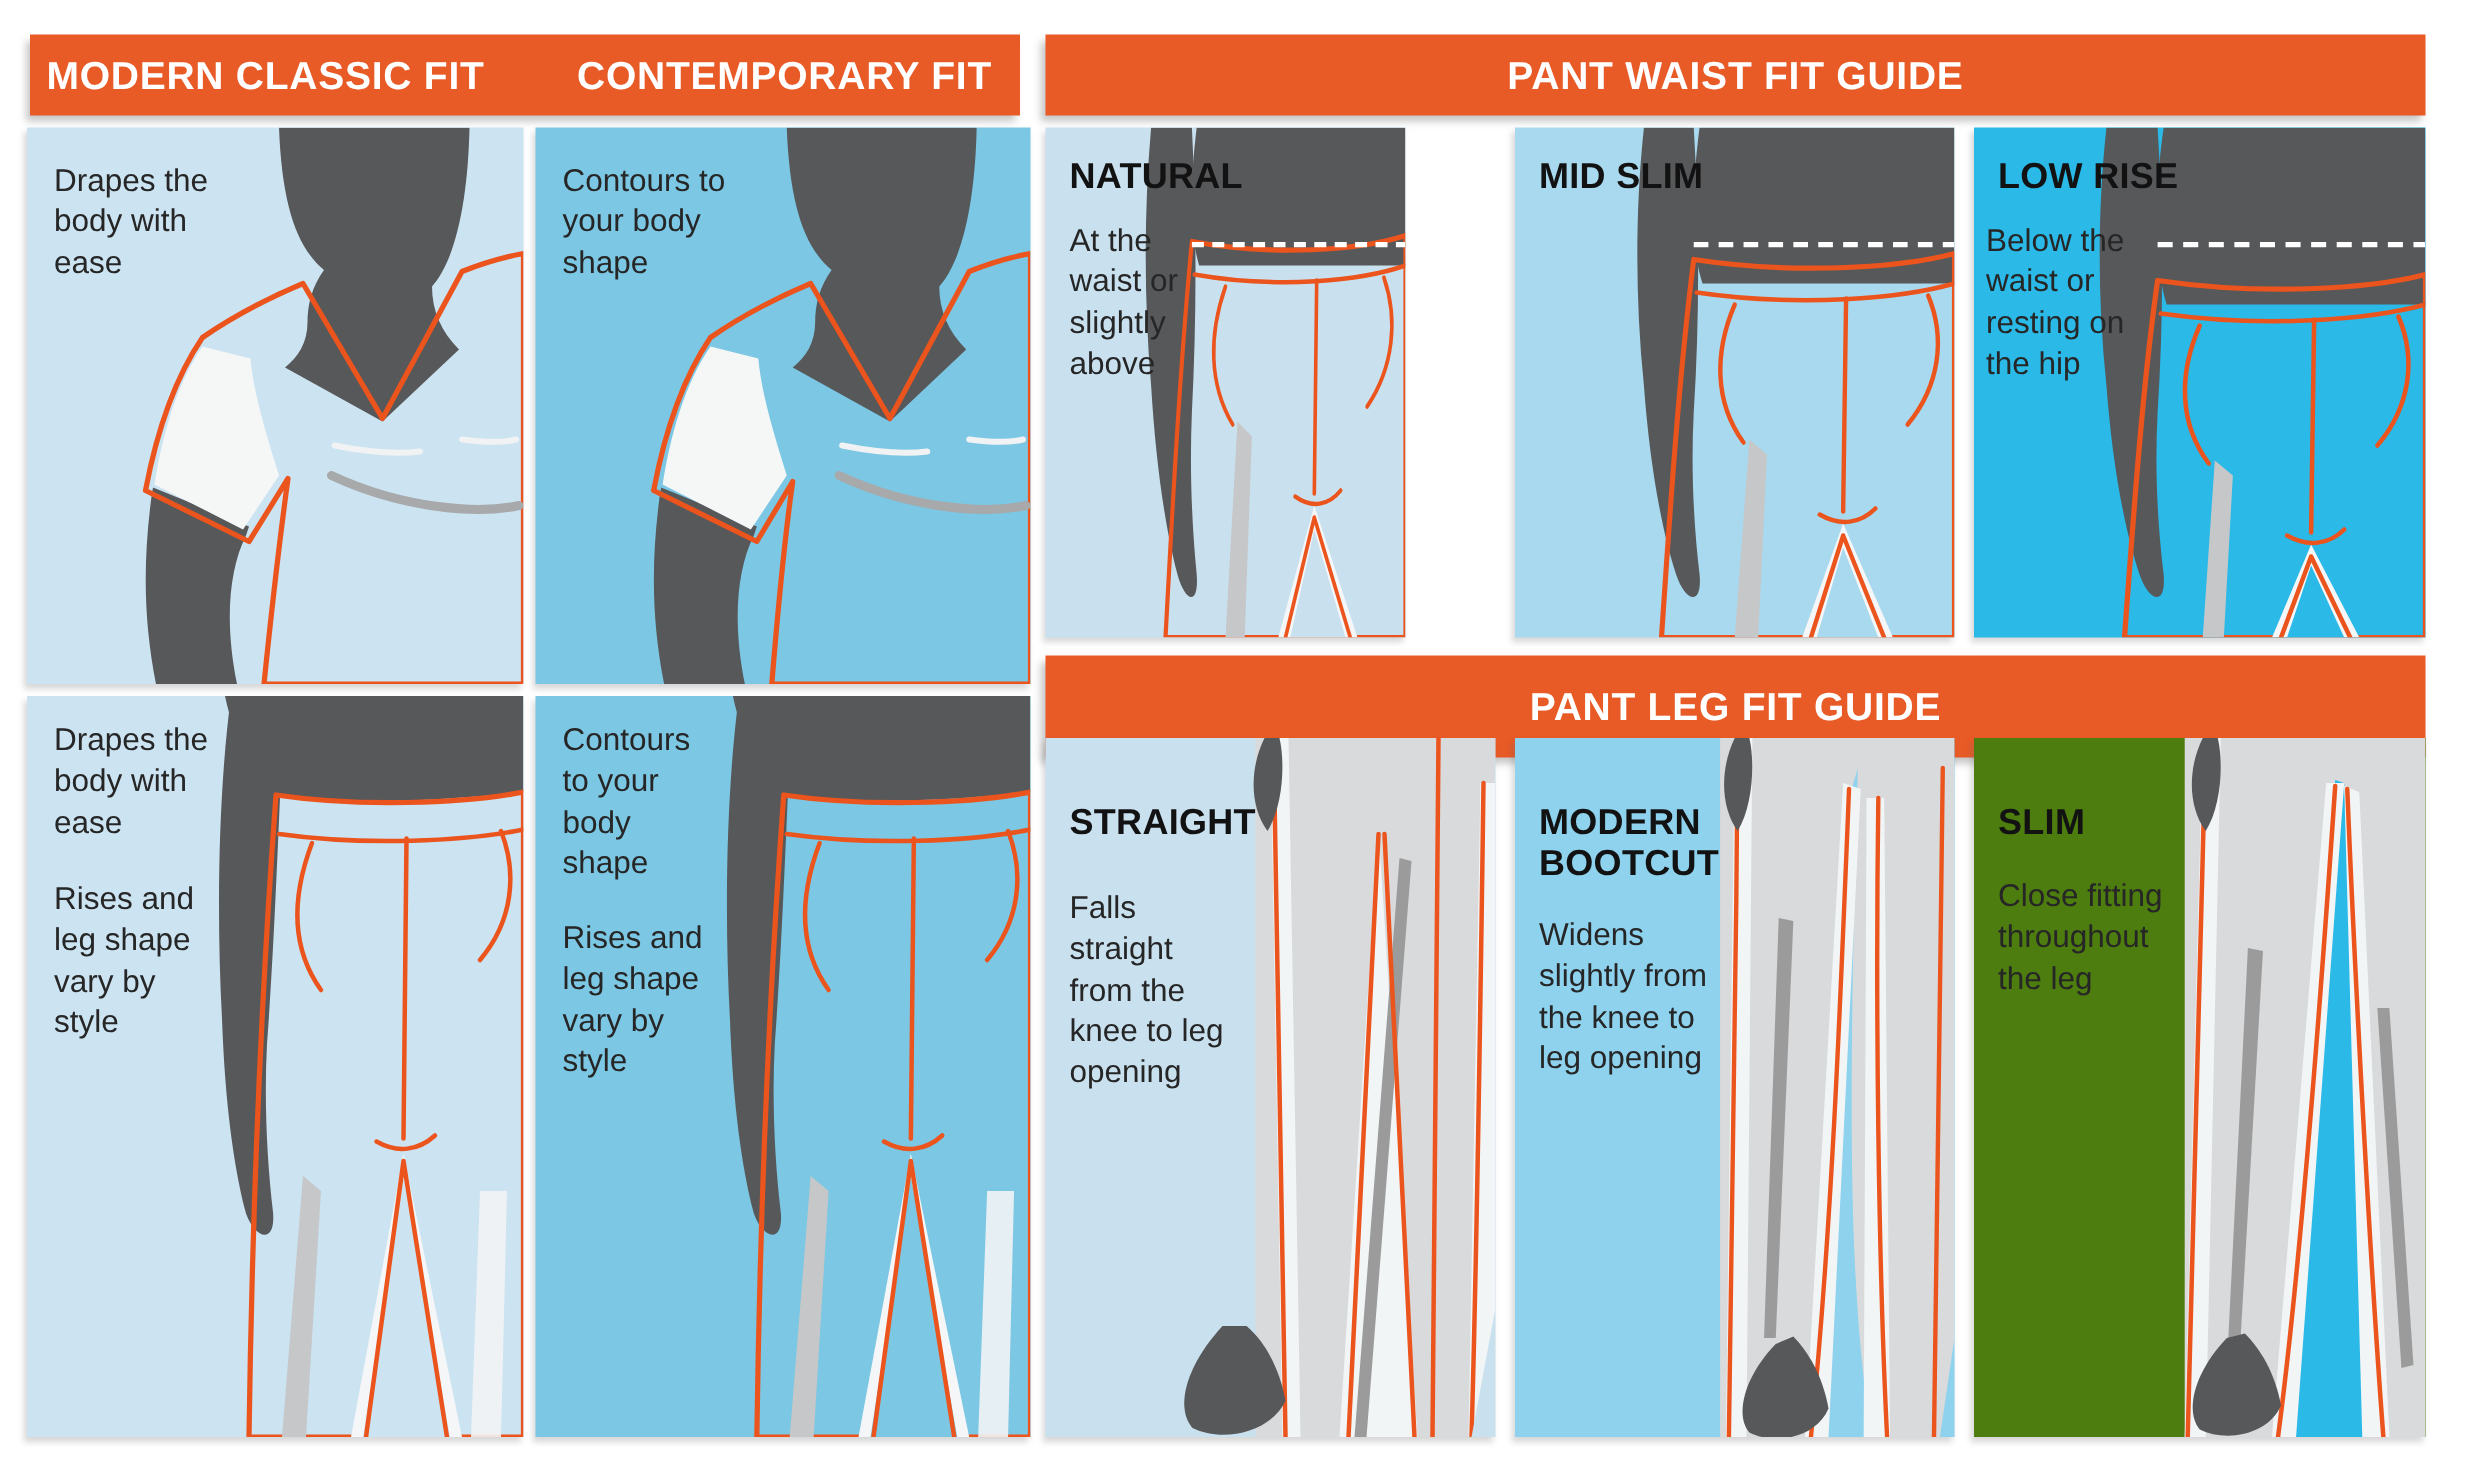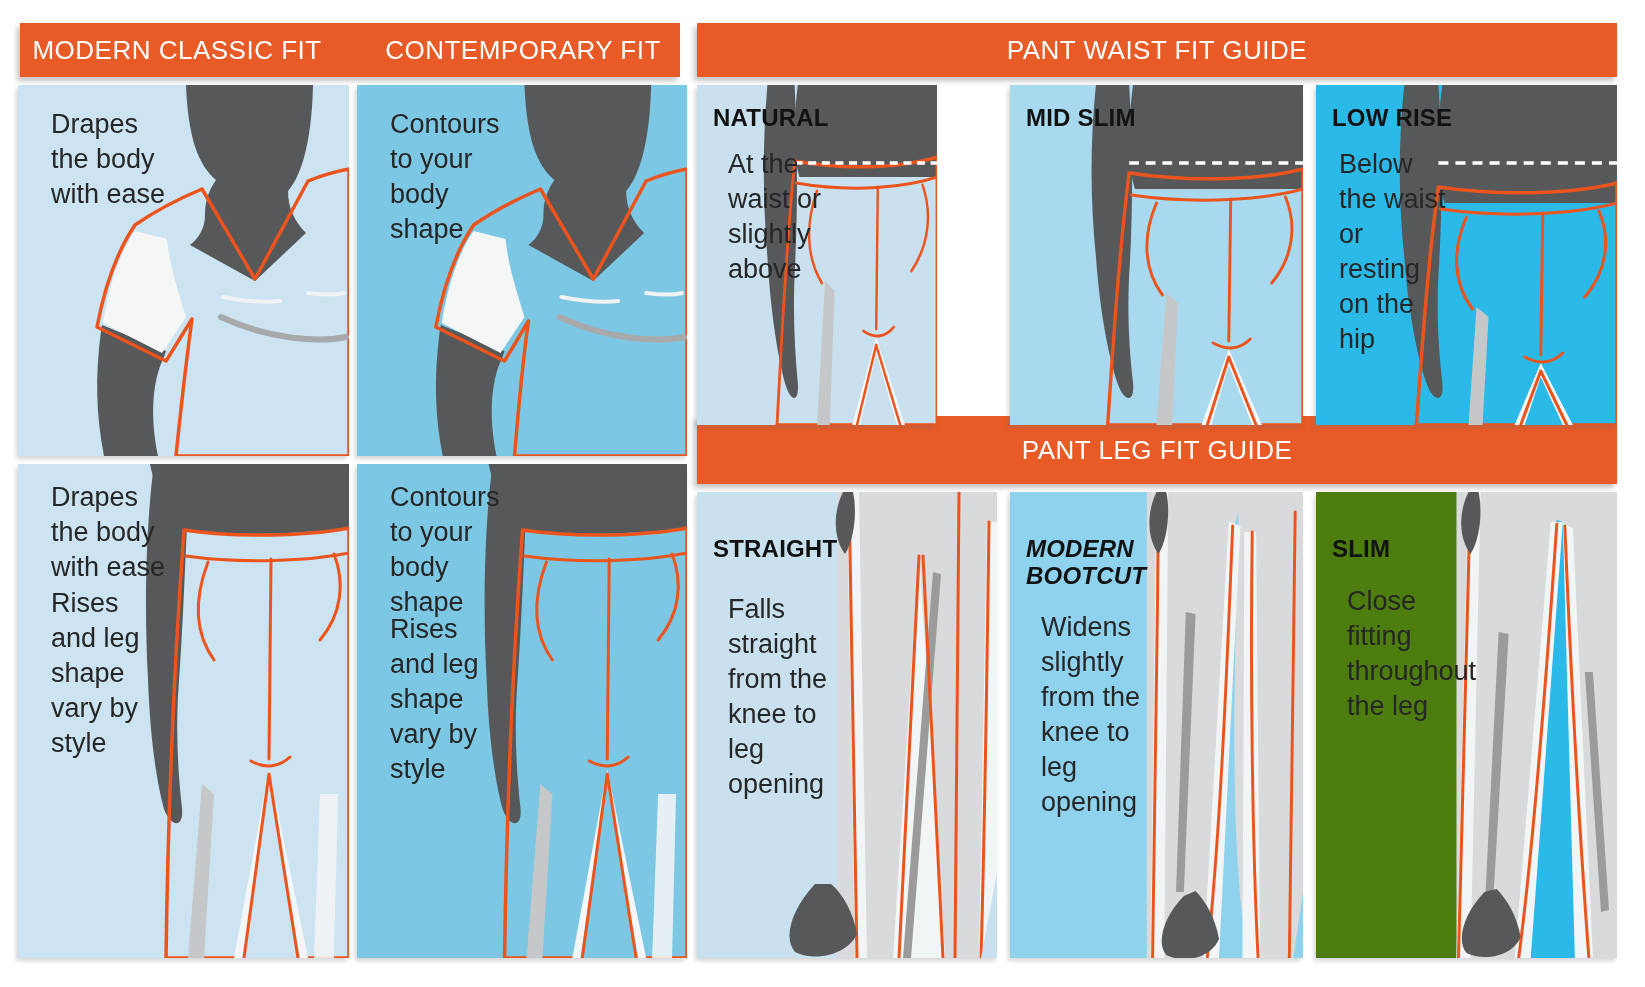--- a/index.html
+++ b/index.html
@@ -1,44 +1,44 @@
 <!DOCTYPE html>
 <html><head>
 <meta charset="utf-8">
 <style>
   html,body{margin:0;padding:0;background:#ffffff;}
   .canvas{position:relative;width:1645px;height:987px;background:#fff;
           font-family:"Liberation Sans",sans-serif;overflow:hidden;}
-  .hdr{position:absolute;background:#E85A26;color:#fff;font-weight:normal;
+  .hdr{position:absolute;background:#E85A26;color:#fff;font-weight:bold;
        font-size:26px;letter-spacing:.5px;display:flex;align-items:center;
        justify-content:center;box-shadow:-3px 4px 5px rgba(90,90,90,.35);gap:32px;}
   .hdr-half{flex:1;text-align:center;}
   .panel{position:absolute;overflow:hidden;box-shadow:-2px 3px 4px rgba(110,110,110,.28);}
   .panel svg{position:absolute;left:0;top:0;width:100%;height:100%;}
-  .cap{position:absolute;color:#262626;font-size:27px;line-height:1.3;z-index:3;margin-left:15px;}
+  .cap{position:absolute;color:#262626;font-size:21px;line-height:1.3;z-index:3;}
   .lbl{position:absolute;color:#121212;font-weight:bold;font-size:24px;line-height:1.12;
        letter-spacing:.2px;z-index:3;}
   .seam{fill:none;stroke:#EB541D;stroke-width:3;stroke-linecap:round;}
   .seamw{fill:none;stroke:#EB541D;stroke-width:3.5;stroke-linejoin:round;}
   .dash{stroke:#ffffff;stroke-width:3.5;stroke-dasharray:10 7;}
 </style>
 </head>
 <body>
 
 <div class="canvas">
 
   <div class="hdr" style="left:20px;top:23px;width:660px;height:54px;">
     <div class="hdr-half">MODERN CLASSIC FIT</div>
     <div class="hdr-half">CONTEMPORARY FIT</div>
   </div>
 
   <div class="hdr" style="left:697px;top:23px;width:920px;height:54px;">
     <div>PANT WAIST FIT GUIDE</div>
   </div>
-  <div class="hdr" style="left:697px;top:416px;width:920px;height:68px;">
+  <div class="hdr" style="left:697px;top:437px;width:920px;height:68px;">
     <div>PANT LEG FIT GUIDE</div>
   </div>
 
   <div class="panel" style="left:18px;top:85px;width:331px;height:371px;background:#CCE3F1;">
     <svg viewBox="0 0 331 371" preserveAspectRatio="none">
       <path fill="#57585A" d="M168 0 C170 52 180 80 198 95 C190 106 187 118 187 130 C187 143 181 153 172 160 L237 196 L288 148 C276 136 270 122 270 106 C286 88 294 48 295 0 Z"></path>
       <path fill="#57585A" d="M83 246 C77 292 78 330 86 371 L140 371 C132 332 134 296 146 272 L148 266 L84 240 Z"></path>
       <path class="seamw" fill="#DCDDDE" d="M117 140 C140 124 165 112 184 104 L237 194 L290 96 C305 90 320 86 331 84 L331 371 L158 371 C163 322 168 278 174 234 L148 276 L79 242 C87 200 100 165 117 140 Z"></path>
       <path fill="#F5F6F6" d="M117 146 C100 170 90 206 85 238 L144 268 L168 232 C158 200 151 176 149 154 Z"></path>
       <path fill="none" stroke="#F1F2F3" stroke-width="4" stroke-linecap="round" d="M205 212 C225 216 245 218 262 216 M290 208 C305 210 318 210 326 208"></path>
@@ -186,21 +186,21 @@
       <path fill="#F2F5F6" d="M240 40 L252 40 L256 466 L238 466 Z"></path>
       <path fill="#9B9B9B" d="M180 120 L170 400 L178 400 L190 122 Z"></path>
       <path class="seam" d="M152 0 C151 160 148 330 146 466"></path>
       <path class="seam" d="M228 34 C222 180 216 330 202 466"></path>
       <path class="seam" d="M248 40 C246 180 248 350 254 466"></path>
       <path class="seam" d="M292 20 C290 170 288 340 286 466"></path>
       <path fill="var(--pb)" d="M300 400 L300 466 L290 466 Z"></path>
       <path fill="#57585A" d="M150 0 C140 20 140 46 152 62 C162 46 164 18 160 0 Z"></path>
       <path fill="#57585A" d="M178 404 C156 426 150 452 160 463 C178 472 206 466 214 447 C210 425 200 409 190 399 Z"></path>
     </svg>
-    <div class="lbl" style="left:16px;top:44px;width:140px;font-style:italic;">MODERN BOOTCUT</div>
+    <div class="lbl" style="left:16px;top:44px;width:140px;">MODERN BOOTCUT</div>
     <div class="cap" style="left:16px;top:118px;width:118px;">Widens slightly from the knee to leg opening</div>
   </div>
 
   <div class="panel" style="left:1316px;top:492px;width:301px;height:466px;background:#4d7c0f;--pb:#2BB9E8;">
     <svg viewBox="0 0 300 466" preserveAspectRatio="none">
       <rect x="140" y="0" width="160" height="466" fill="#D9DADB"></rect>
       <path fill="var(--pb)" d="M240 28 C232 160 220 320 206 466 L268 466 C262 320 252 160 246 30 Z"></path>
       <path fill="#F2F5F6" d="M152 0 L164 0 L154 466 L140 466 Z"></path>
       <path fill="#F2F5F6" d="M234 30 L246 30 L214 466 L198 466 Z"></path>
       <path fill="#F2F5F6" d="M246 32 L256 36 L276 466 L258 466 Z"></path>

